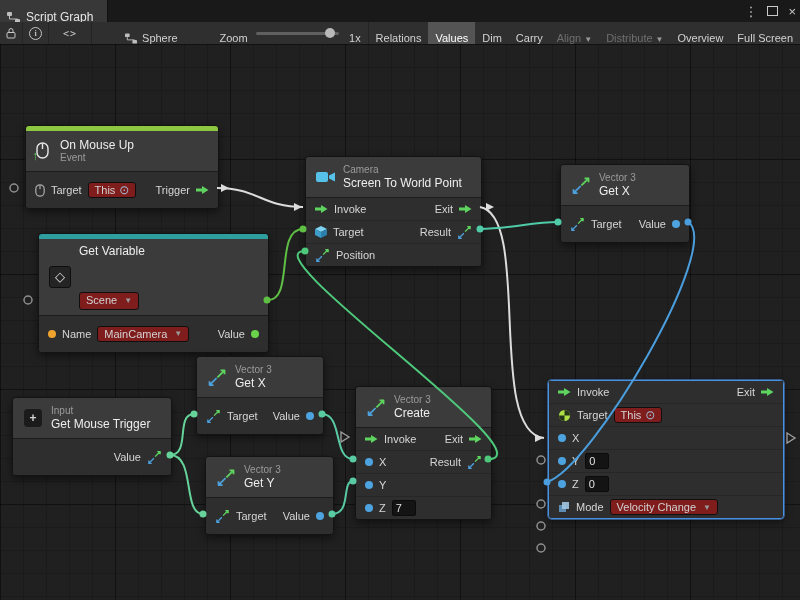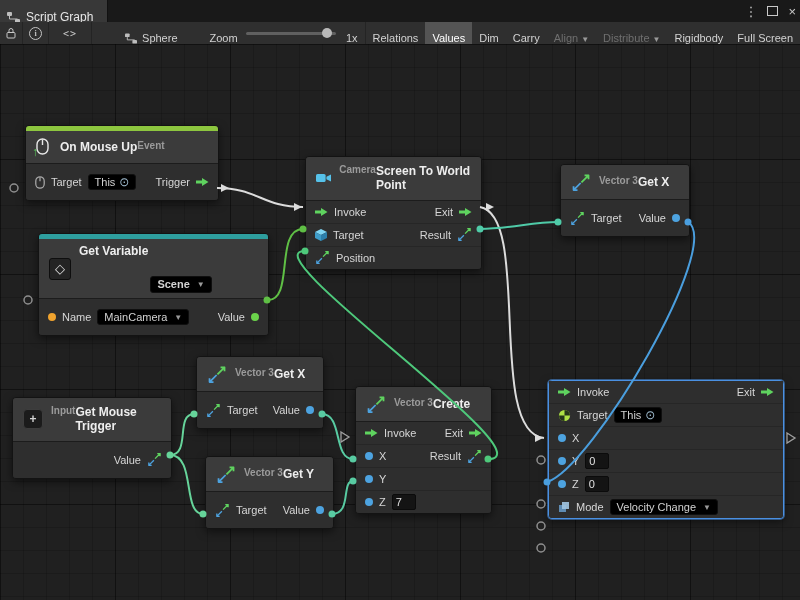--- a/index.html
+++ b/index.html
@@ -35,29 +35,29 @@
       linear-gradient(to right, rgba(0,0,0,.16) 1px, transparent 1px),
       linear-gradient(to bottom, rgba(0,0,0,.16) 1px, transparent 1px);
     background-size:115px 115px,115px 115px,23px 23px,23px 23px;}
 
   
   .node{position:absolute;background:#2e2e2e;border:1px solid #131313;border-radius:4px;box-shadow:0 3px 9px rgba(0,0,0,.5);}
   .node.selected{border-color:#4A90E2;box-shadow:0 0 0 1px rgba(74,144,226,.55),0 3px 9px rgba(0,0,0,.5);}
   .strip{height:5px;border-radius:3px 3px 0 0;}
   .head{display:flex;align-items:center;gap:8px;padding:7px 10px;background:#3b3b3b;border-bottom:1px solid #1c1c1c;border-radius:3px 3px 0 0;}
   .strip+.head{border-radius:0;}
-  .ht{display:flex;flex-direction:row;line-height:1.2;font-weight:bold;}
+  .ht{display:flex;flex-direction:column;line-height:1.2;}
   .cat{font-size:10px;color:#9b9b9b;}
   .title{font-size:12px;color:#eeeeee;}
   .row{display:flex;align-items:center;gap:6px;padding:0 9px;height:22px;font-size:11px;color:#d6d6d6;background:#2e2e2e;}
   .row+.row{border-top:1px solid #262626;}
   .row:last-child{border-radius:0 0 3px 3px;}
   .row.tall{height:36px;}
   .spacer{flex:1;}
-  .chip{display:inline-flex;align-items:center;gap:4px;background:#000000;border:1px solid #0f0f0f;border-radius:3px;
+  .chip{display:inline-flex;align-items:center;gap:4px;background:#7f1d1d;border:1px solid #0f0f0f;border-radius:3px;
     padding:1px 6px;font-size:11px;color:#d2d2d2;white-space:nowrap;}
   .field{width:16px;background:#141414;border:1px solid #0b0b0b;border-radius:2px;color:#e0e0e0;font-size:11px;
     padding:1px 3px;font-family:"Liberation Sans",sans-serif;}
   .dot{width:8px;height:8px;border-radius:50%;flex:0 0 auto;}
   .dot.blue{background:#4DA3E0;}
   .dot.orange{background:#F0A32E;}
   .dot.green{background:#6BD34B;}
   .vec{position:relative;width:15px;height:15px;flex:0 0 auto;display:inline-block;}
   .vec i{position:absolute;font-style:normal;font-weight:bold;font-size:10px;line-height:1;}
   .vec .g{top:-1px;right:0;color:#5FD35F;}
@@ -110,39 +110,39 @@
       <span class="codeic">&lt;&gt;</span>
     </div>
     <div class="tb" style="margin-left:26px;">
       <svg width="12" height="11" viewBox="0 0 13 11" style="margin-right:5px">
         <rect x="0" y="0" width="5" height="4" rx="1" fill="#bdbdbd"></rect>
         <rect x="8" y="7" width="5" height="4" rx="1" fill="#bdbdbd"></rect>
         <path d="M2.5 4 v3 h8" stroke="#bdbdbd" fill="none"></path>
       </svg>
       <span>Sphere</span>
     </div>
-    <div class="tb" style="margin-left:18px;padding-right:0;">Zoom</div>
+    <div class="tb" style="margin-left:28px;padding-right:0;">Zoom</div>
     <div class="zoomtrack">
       <div class="zoomhandle"></div>
     </div>
     <div class="tb" style="padding-left:2px;">1x</div>
     <div class="sep"></div>
     <div class="tb">Relations</div>
     <div class="tb active">Values</div>
     <div class="tb">Dim</div>
     <div class="tb">Carry</div>
     <div class="tb disabled">
       <span>Align</span>
         <span class="caret">▼</span>
     </div>
     <div class="tb disabled">
       <span>Distribute</span>
         <span class="caret">▼</span>
     </div>
-    <div class="tb">Rigidbody</div>
+    <div class="tb">Overview</div>
     <div class="tb">Full Screen</div>
   </div>
 
   <div class="canvas">
 
     <div class="node" style="left:25px;top:81px;width:192px;">
       <div class="strip" style="background:#8DC63F;"></div>
       <div class="head">
         <span class="mouseic">
           <svg width="13" height="17" viewBox="0 0 13 17">

